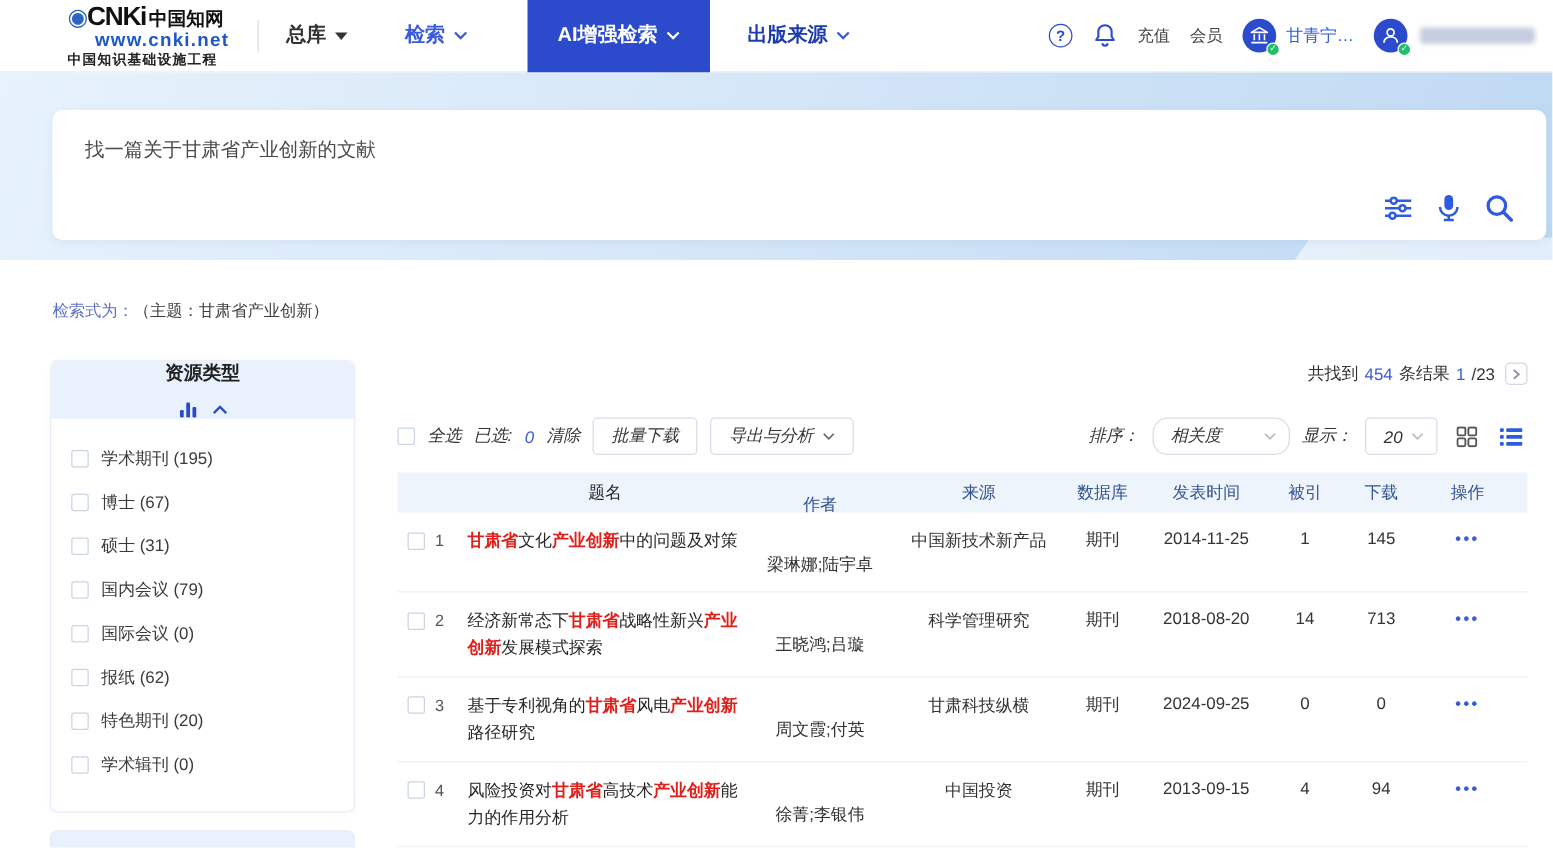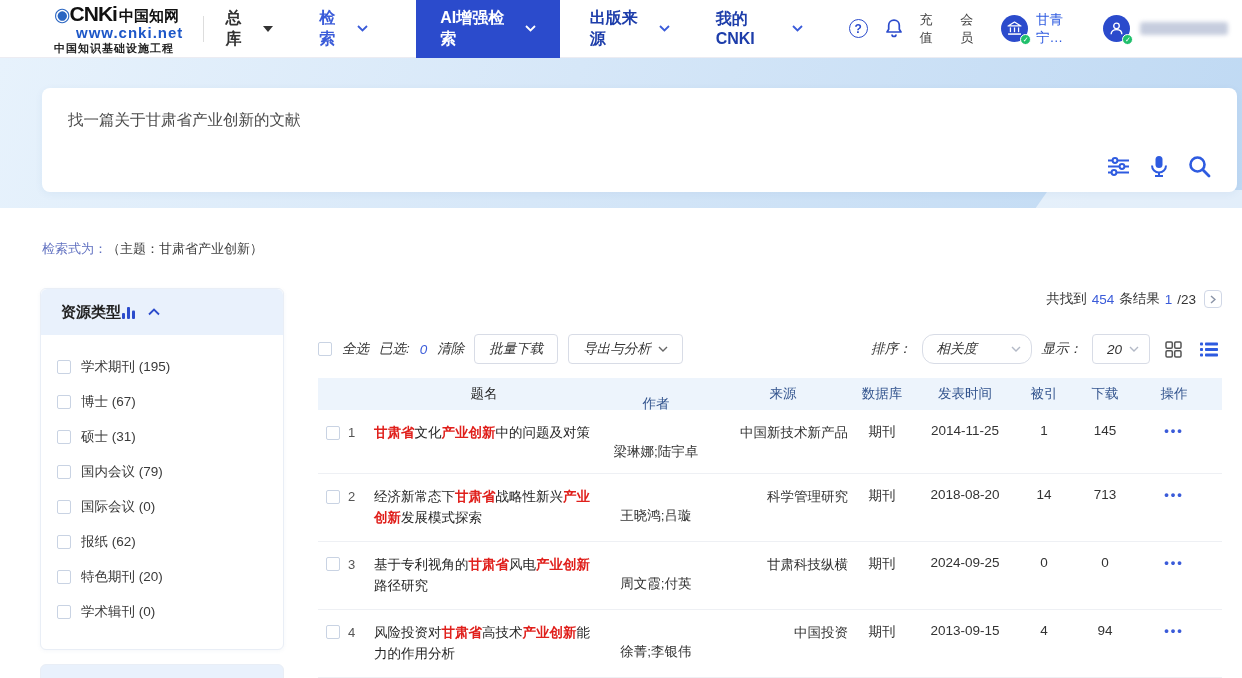--- a/index.html
+++ b/index.html
@@ -50,21 +50,21 @@
   .expr-label { color:#6070c0; }
   .expr-val { color:#3d3d3d; }
 
   
   .main { display:flex; margin-top:30px; padding:0 20px 0 40px; align-items:flex-start; }
 
   
   .side { width:244px; flex:0 0 244px; }
   .panel { background:#fff; border:1px solid #e9eef6; border-radius:6px; box-shadow:0 1px 4px rgba(60,90,150,.05); }
   .panel-hd { background:#e9f1fc; border-radius:6px 6px 0 0; height:46px; display:flex; align-items:center;
-    justify-content:flex-start; padding:0 20px; cursor:pointer; }
+    justify-content:space-between; padding:0 20px; cursor:pointer;flex-direction:column; }
   .panel-title { font-size:15px; font-weight:bold; color:#222; }
   .panel-hd-icons { display:flex; align-items:center; gap:12px; }
   .res-list { padding:14px 16px 20px; }
   .res-item { display:flex; align-items:center; gap:10px; height:35px; cursor:pointer; }
   .cb { width:14px; height:14px; border:1px solid #c9d3e3; border-radius:2px; background:#fff; flex:0 0 auto; cursor:pointer; }
   .res-label { font-size:13.5px; color:#3a3a3a; }
   .panel-stub { margin-top:14px; height:40px; background:#e9f1fc; border:1px solid #e9eef6; border-radius:6px 6px 0 0; }
 
   
   .results { flex:1; margin-left:34px; }
@@ -83,21 +83,21 @@
     align-items:center; justify-content:space-between; padding:0 10px 0 14px; cursor:pointer; color:#333; }
   .sel-sort { width:110px;border-radius:12px; } .sel-show { width:58px; }
   .view-ic { width:26px; height:26px; display:flex; align-items:center; justify-content:center; cursor:pointer; border-radius:3px; }
 
   .thead { display:flex; align-items:center; height:32px; background:#edf4fc; margin-top:14px;
     font-size:13.5px; color:#33548e; }
   .c { padding:0 2px; }
   .c-sel { width:54px; display:flex; align-items:center; gap:8px; padding-left:8px; }
   .c-title { width:224px; text-align:left; line-height:1.55; }
   .c-author { width:120px; text-align:center;margin-top:20px; }
-  .c-source { width:134px; text-align:right; line-height:1.55; }
+  .c-source { width:134px; text-align:center; line-height:1.55; }
   .c-db { width:64px; text-align:center; }
   .c-date { width:102px; text-align:center; }
   .c-cited { width:56px; text-align:center; }
   .c-dl { width:66px; text-align:center; }
   .c-ops { width:72px; text-align:center; }
   .thead .c-title, .thead .c-source { text-align:center; }
 
   .trow { display:flex; align-items:flex-start; padding:13px 0 12px; border-bottom:1px solid #eef0f4;
     font-size:13.5px; color:#333; }
   .trow .c-sel { padding-top:2px; }
@@ -131,26 +131,20 @@
       </svg>
   </div>
   <div class="nav-item nav-ai">
     <span>AI增强检索</span>
     <svg width="11" height="7">
         <polyline points="1,1 5.5,5.5 10,1" fill="none" stroke="#fff" stroke-width="1.8"></polyline>
       </svg>
   </div>
   <div class="nav-item nav-plain">
     <span>出版来源</span>
-    <svg width="11" height="7">
-        <polyline points="1,1 5.5,5.5 10,1" fill="none" stroke="#3a5bd9" stroke-width="1.8"></polyline>
-      </svg>
-  </div>
-  <div class="nav-item nav-plain">
-    <span>我的CNKI</span>
     <svg width="11" height="7">
         <polyline points="1,1 5.5,5.5 10,1" fill="none" stroke="#3a5bd9" stroke-width="1.8"></polyline>
       </svg>
   </div>
 
   <div class="hdr-right">
     <div class="icon-btn">
         <span class="help-circle">?</span>
       </div>
     <div class="icon-btn">

